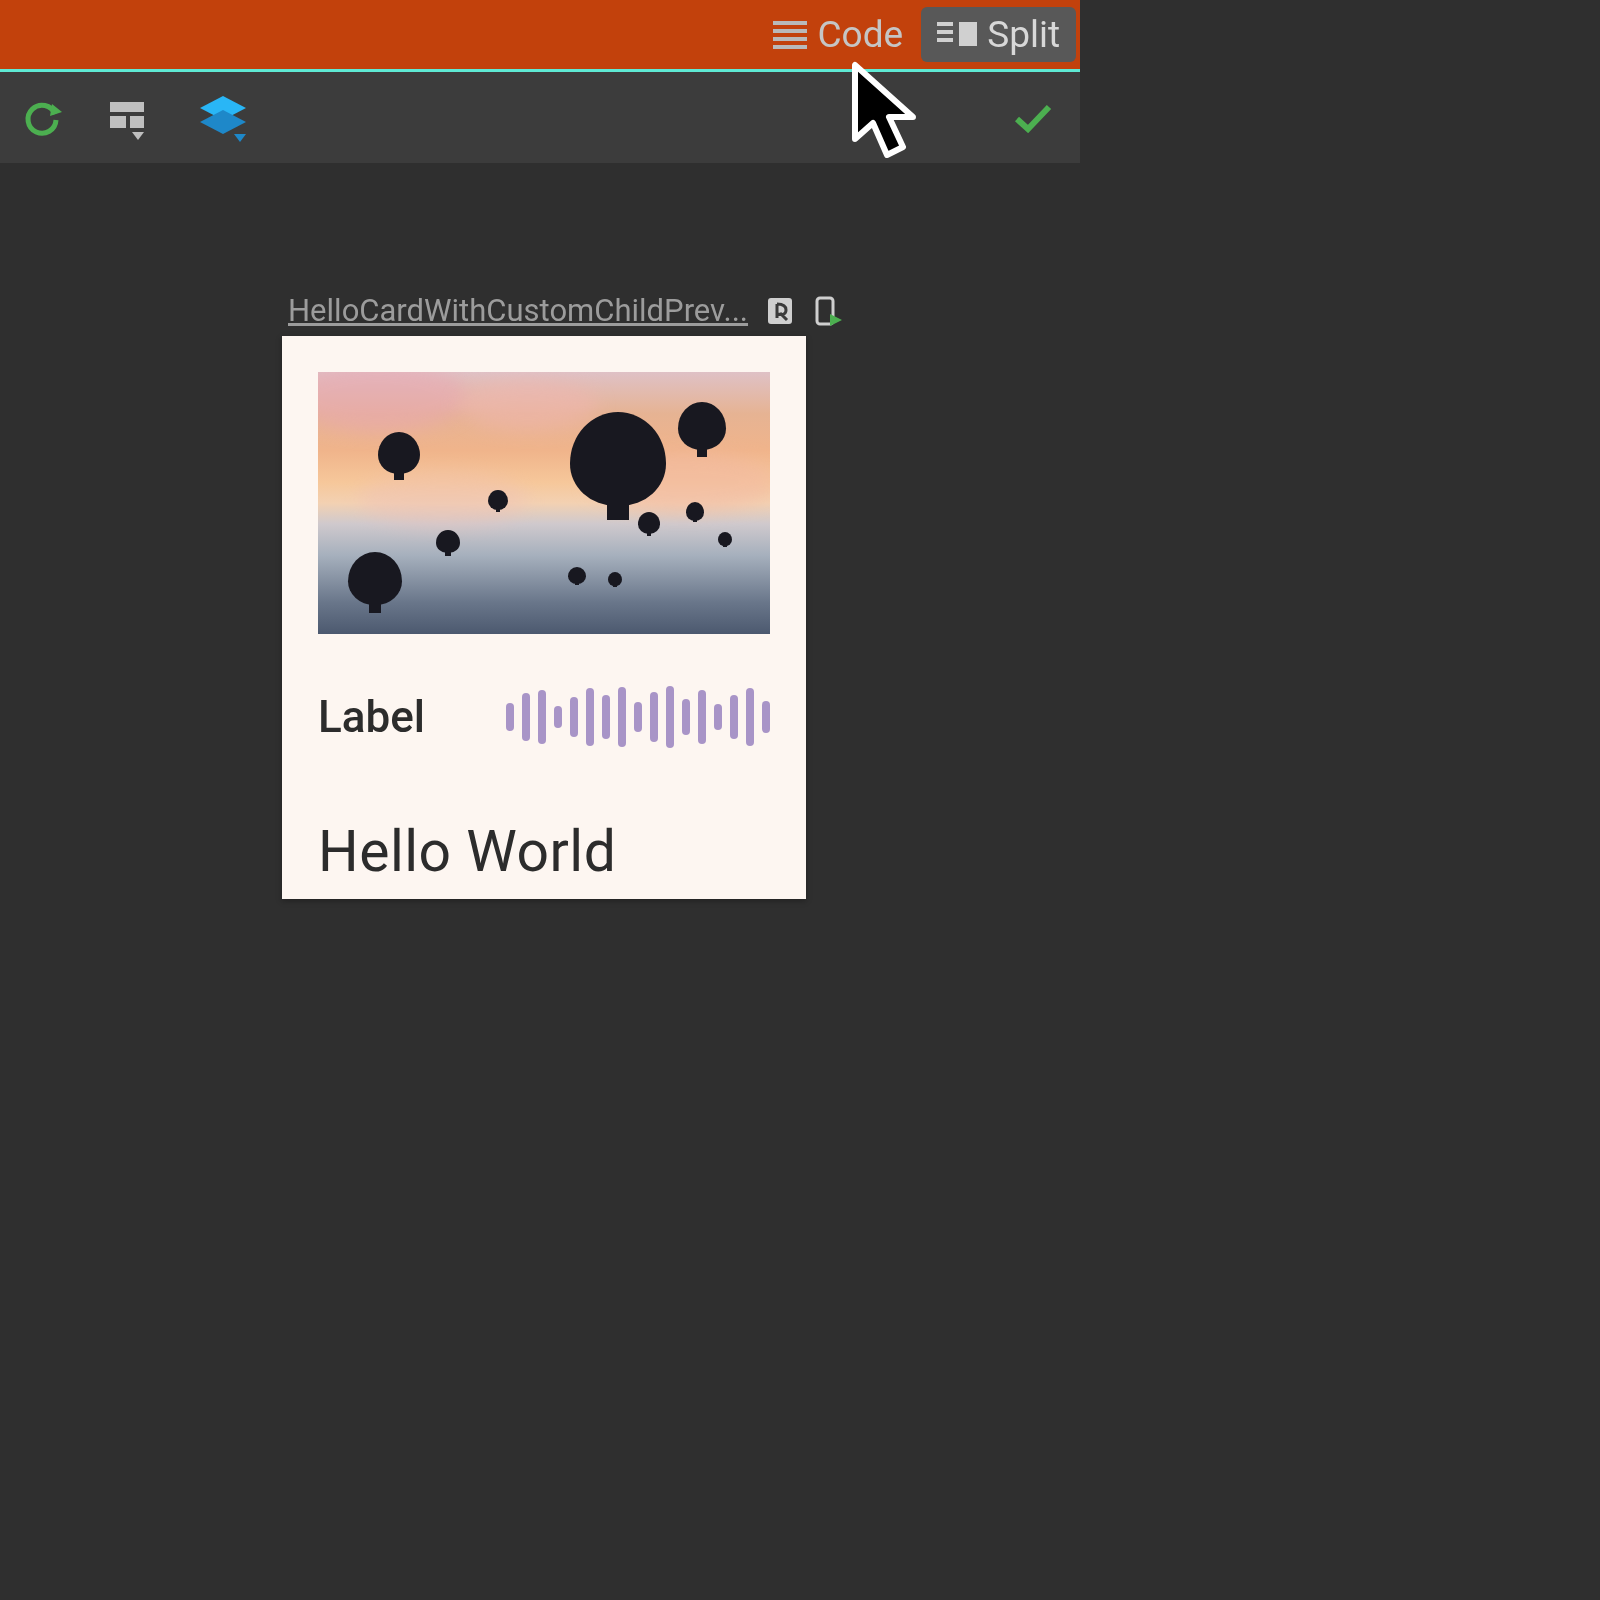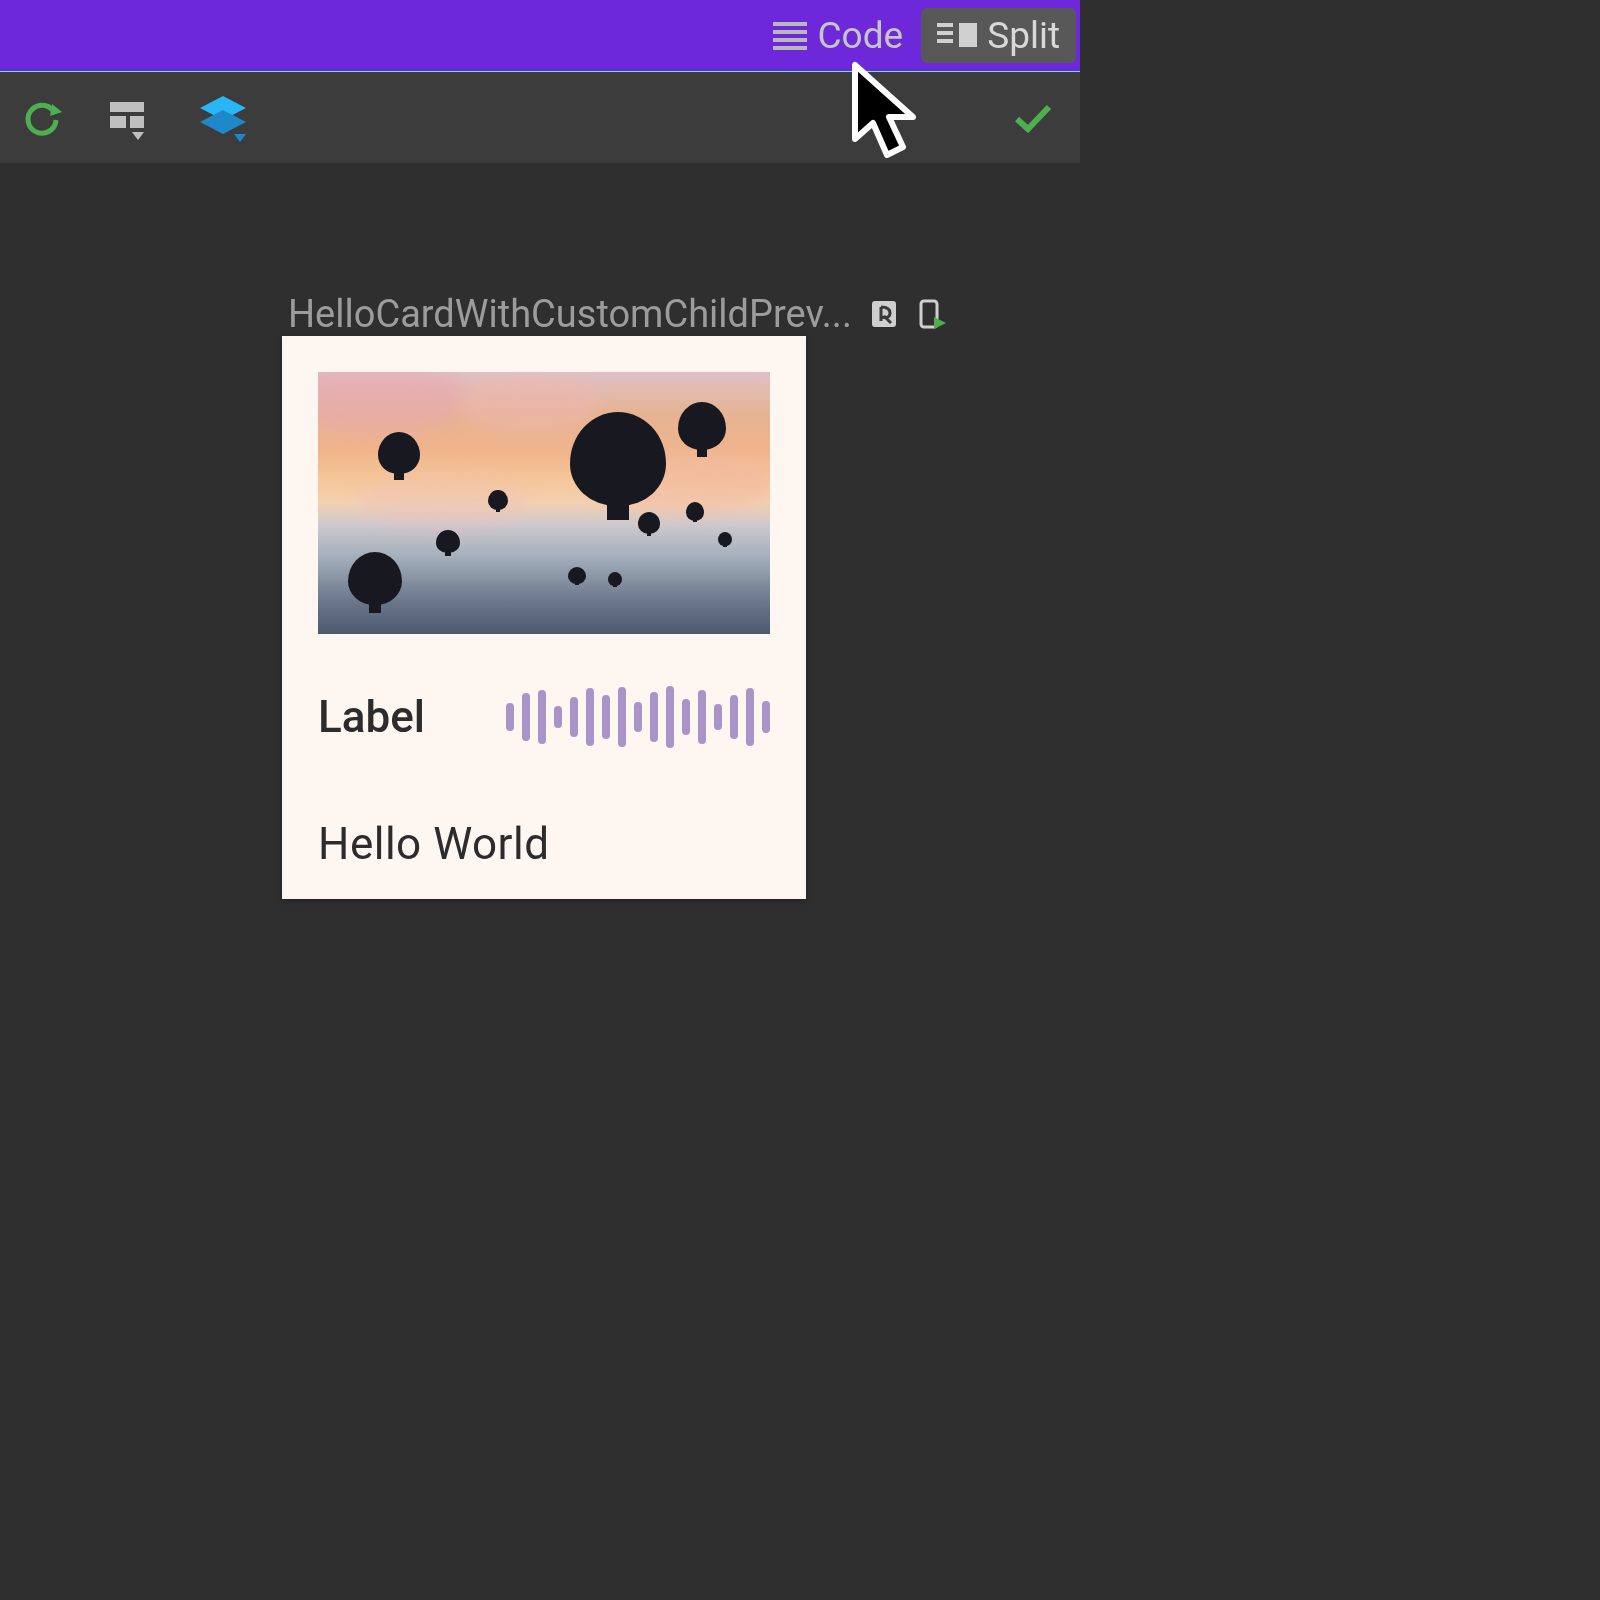--- a/index.html
+++ b/index.html
@@ -6,22 +6,22 @@
   html, body { width: 1080px; height: 1080px; overflow: hidden; }
   body {
     font-family: "Segoe UI", Roboto, Arial, sans-serif;
     background: #2f2f2f;
     color: #b0b0b0;
   }
 
   
   .topbar {
     height: 72px;
-    background: #6d28d9;
-    border-bottom: 1px solid #5eead4;
+    background: #c2410c;
+    border-bottom: 3px solid #5eead4;
     display: flex;
     justify-content: flex-end;
     align-items: center;
     padding-right: 4px;
     gap: 2px;
   }
   .viewmode {
     display: flex;
     align-items: center;
     gap: 10px;
@@ -56,21 +56,22 @@
     height: calc(1080px - 72px - 91px);
   }
   .preview-header {
     position: absolute;
     left: 288px;
     top: 129px;
     display: flex;
     align-items: center;
     gap: 18px;
     color: #9c9c9c;
-    font-size: 38px;
+    font-size: 31px;
+    text-decoration: underline;
   }
   .preview-header .hicons { display: flex; gap: 20px; }
 
   .card {
     position: absolute;
     left: 282px;
     top: 173px;
     width: 524px;
     height: 563px;
     background: #fdf6f1;
@@ -137,21 +138,21 @@
   }
   .wave span {
     display: block;
     width: 8px;
     background: #a894c7;
     border-radius: 4px;
   }
 
   .title {
     margin-top: 70px;
-    font-size: 44px;
+    font-size: 57px;
     color: #2c2c2c;
     font-weight: 400;
     letter-spacing: 0.5px;
   }
 
   
   .cursor {
     position: absolute;
     left: 851px;
     top: 61px;

